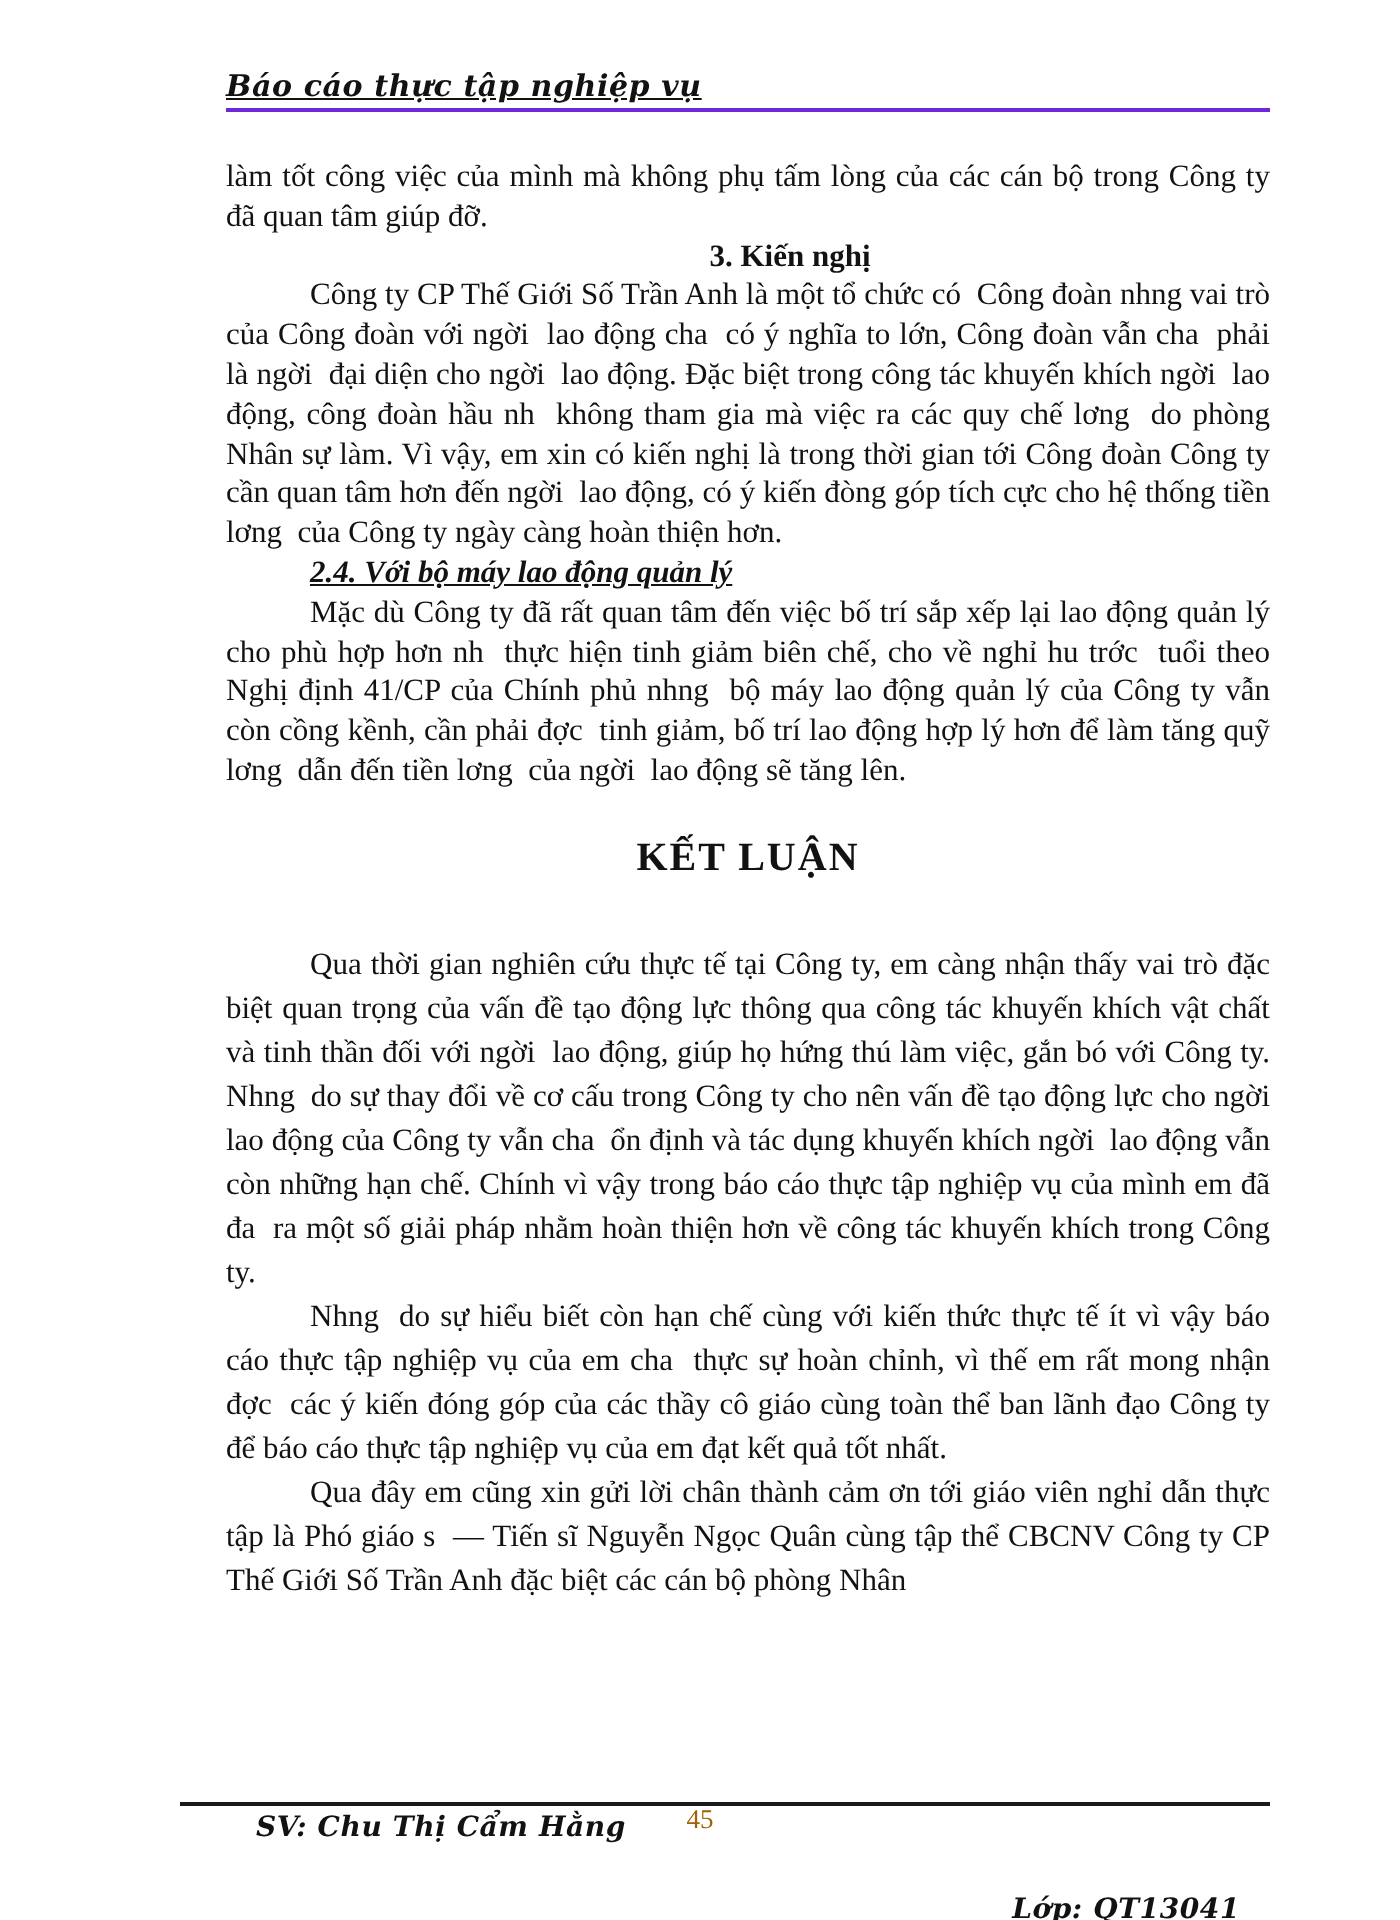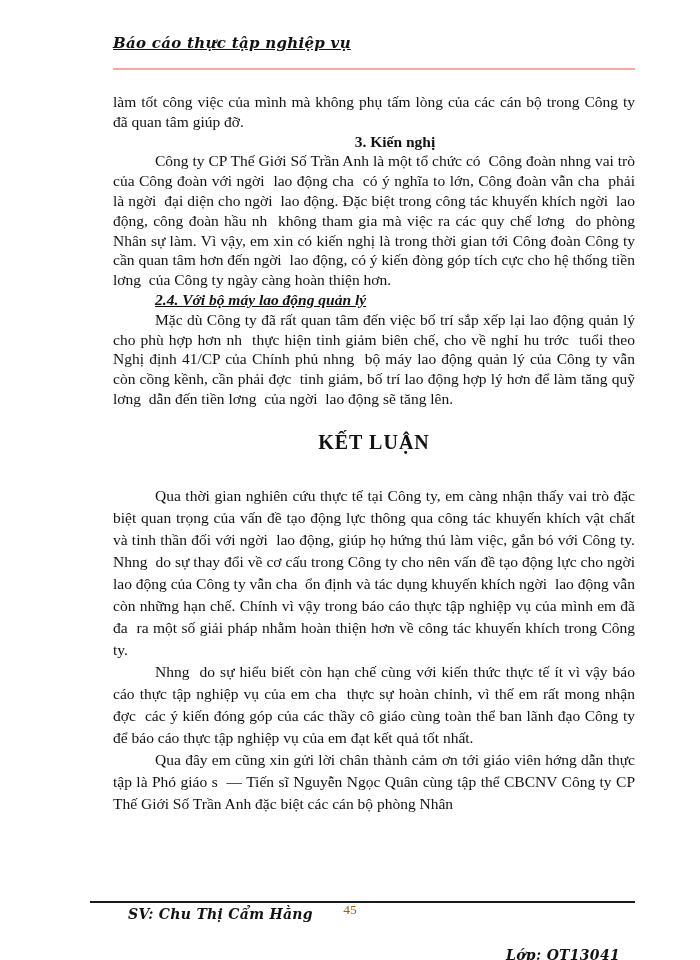--- a/index.html
+++ b/index.html
@@ -14,36 +14,36 @@
     overflow: hidden;
     font-family: "Liberation Serif", "DejaVu Serif", serif;
     color: #121212;
   }
   
   .page-header {
     position: absolute;
     left: 113px;
     top: 34px;
     width: 522px;
-    border-bottom: 2px solid #fca5a5;
-    padding-bottom: 16px;
+    border-bottom: 2px solid #6d28d9;
+    padding-bottom: 1px;
   }
   .page-header .script {
     font-family: "DejaVu Serif", serif;
     font-style: italic;
     font-weight: 700;
     font-size: 15px;
     letter-spacing: 0.3px;
     text-decoration: underline;
   }
   
   .doc-body {
     position: absolute;
     left: 113px;
-    top: 92px;
+    top: 79px;
     width: 522px;
     text-align: justify;
   }
   .doc-body p {
     margin: 0;
     font-size: 15.5px;
     line-height: 19.8px;
     white-space: pre-wrap;
   }
   .sec-bottom p {
@@ -138,20 +138,20 @@
     <p class="indent">Mặc dù Công ty đã rất quan tâm đến việc bố trí sắp xếp lại lao động quản lý cho phù hợp hơn nh  thực hiện tinh giảm biên chế, cho về nghỉ hu trớc  tuổi theo Nghị định 41/CP của Chính phủ nhng  bộ máy lao động quản lý của Công ty vẫn còn cồng kềnh, cần phải đợc  tinh giảm, bố trí lao động hợp lý hơn để làm tăng quỹ lơng  dẫn đến tiền lơng  của ngời  lao động sẽ tăng lên.</p>
   </div>
 
   <div class="sec-bottom">
     <div class="h-conclusion">KẾT LUẬN</div>
 
     <p class="indent">Qua thời gian nghiên cứu thực tế tại Công ty, em càng nhận thấy vai trò đặc biệt quan trọng của vấn đề tạo động lực thông qua công tác khuyến khích vật chất và tinh thần đối với ngời  lao động, giúp họ hứng thú làm việc, gắn bó với Công ty. Nhng  do sự thay đổi về cơ cấu trong Công ty cho nên vấn đề tạo động lực cho ngời  lao động của Công ty vẫn cha  ổn định và tác dụng khuyến khích ngời  lao động vẫn còn những hạn chế. Chính vì vậy trong báo cáo thực tập nghiệp vụ của mình em đã đa  ra một số giải pháp nhằm hoàn thiện hơn về công tác khuyến khích trong Công ty.</p>
 
     <p class="indent">Nhng  do sự hiểu biết còn hạn chế cùng với kiến thức thực tế ít vì vậy báo cáo thực tập nghiệp vụ của em cha  thực sự hoàn chỉnh, vì thế em rất mong nhận đợc  các ý kiến đóng góp của các thầy cô giáo cùng toàn thể ban lãnh đạo Công ty để báo cáo thực tập nghiệp vụ của em đạt kết quả tốt nhất.</p>
 
-    <p class="indent">Qua đây em cũng xin gửi lời chân thành cảm ơn tới giáo viên hớng dẫn thực tập là Phó giáo s  — Tiến sĩ Nguyễn Ngọc Quân cùng tập thể CBCNV Công ty CP Thế Giới Số Trần Anh đặc biệt các cán bộ phòng Nhân</p>
+    <p class="indent">Qua đây em cũng xin gửi lời chân thành cảm ơn tới giáo viên nghỉ dẫn thực tập là Phó giáo s  — Tiến sĩ Nguyễn Ngọc Quân cùng tập thể CBCNV Công ty CP Thế Giới Số Trần Anh đặc biệt các cán bộ phòng Nhân</p>
   </div>
 </div>
 
 <div class="footer-rule"></div>
 <div class="footer-student">SV: Chu Thị Cẩm Hằng</div>
 <div class="footer-page">45</div>
 <div class="footer-class">Lớp: QT13041</div>
 
 </body></html>

